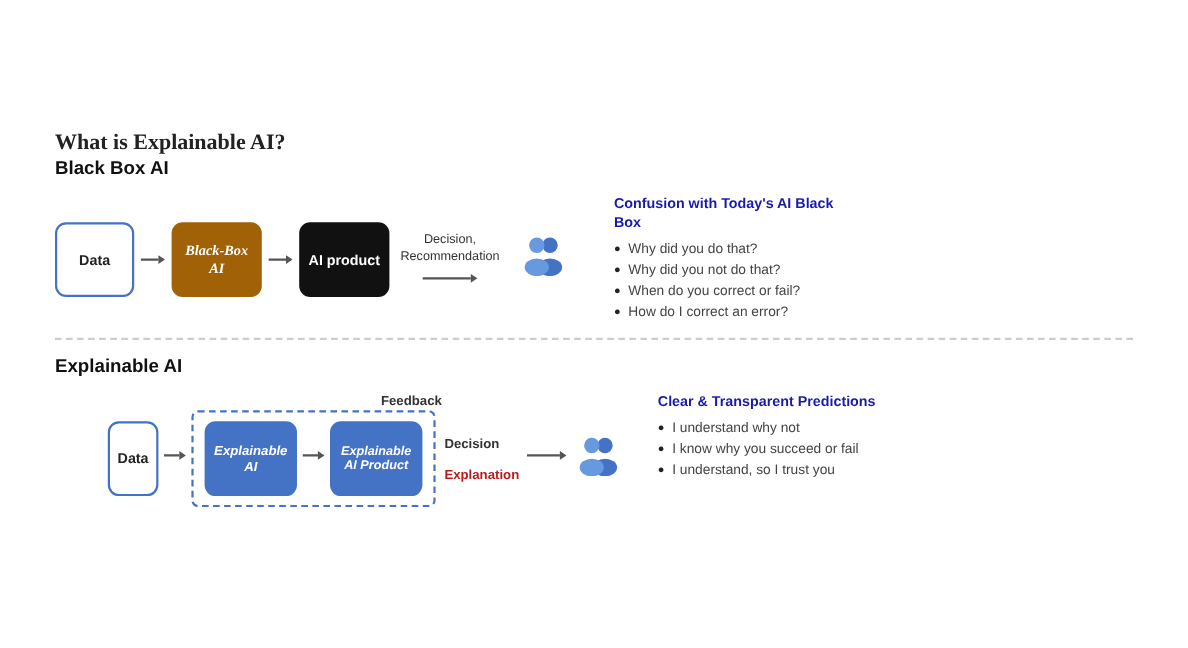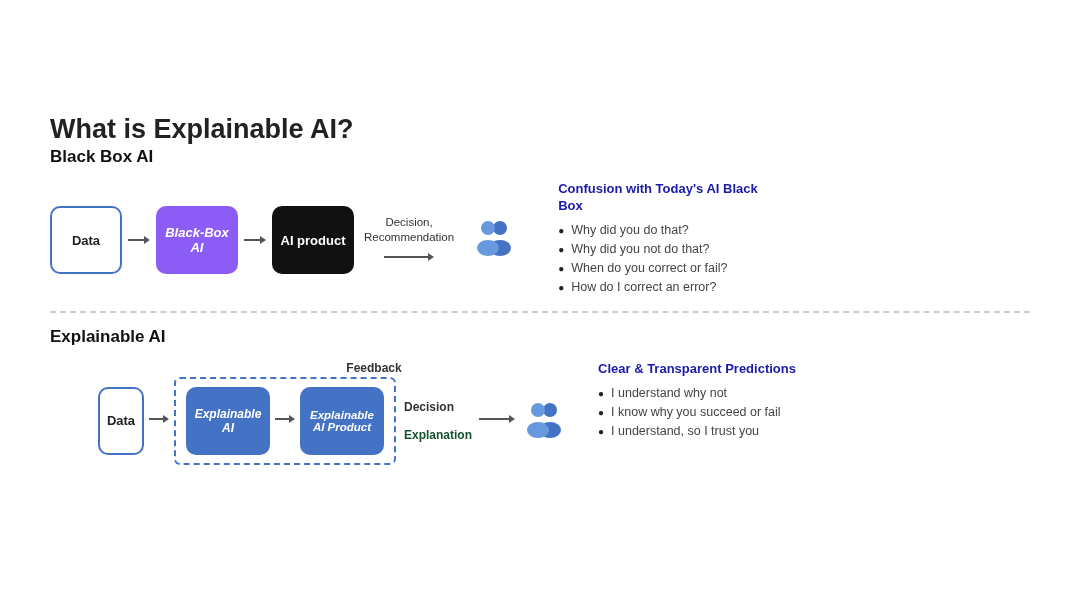--- a/index.html
+++ b/index.html
@@ -11,24 +11,25 @@
       overflow: hidden;
       display: flex;
       align-items: center;
       justify-content: center;
     }
     .container {
       width: 1040px;
       padding: 20px 30px;
     }
     .page-title {
-      font-size: 27px;
+      font-size: 20px;
       font-weight: 600;
       color: #222;
       margin-bottom: 2px;
+      font-family: Liberation Serif, serif;
     }
     .section-title {
       font-size: 17px;
       font-weight: 700;
       color: #111;
       margin-bottom: 14px;
     }
     .section {
       margin-bottom: 10px;
     }
@@ -59,24 +60,25 @@
       width: 72px;
       height: 68px;
       border: 2px solid #4472c4;
       background: #fff;
       color: #222;
       border-radius: 10px;
     }
     .box-blackbox {
       width: 82px;
       height: 68px;
-      background: #8b5cf6;
+      background: #a16207;
       color: #fff;
       border-radius: 10px;
       font-style: italic;
+      font-family: Liberation Serif, serif;
     }
     .box-aiproduct-bb {
       width: 82px;
       height: 68px;
       background: #111;
       color: #fff;
       border-radius: 10px;
     }
     
     .arrow {
@@ -322,21 +324,21 @@
             <div class="box-explainable-product">
               <span style="white-space:pre-line;">Explainable
 AI Product</span>
             </div>
           </div>
 
           <div style="display:flex;align-items:center;margin-left:8px;">
 
             <div style="display:flex;flex-direction:column;gap:14px;margin-right:2px;">
               <span style="font-size:12px;font-weight:600;color:#333;">Decision</span>
-              <span style="font-size:12px;font-weight:600;color:#14532d;">Explanation</span>
+              <span style="font-size:12px;font-weight:600;color:#b91c1c;">Explanation</span>
             </div>
 
             <div style="margin:0 5px;">
               <svg width="36" height="16" viewBox="0 0 36 16">
                   <line x1="0" y1="8" x2="30" y2="8" stroke="#555" stroke-width="2"></line>
                   <polygon points="30,4 36,8 30,12" fill="#555"></polygon>
                 </svg>
             </div>
 
             <div>

